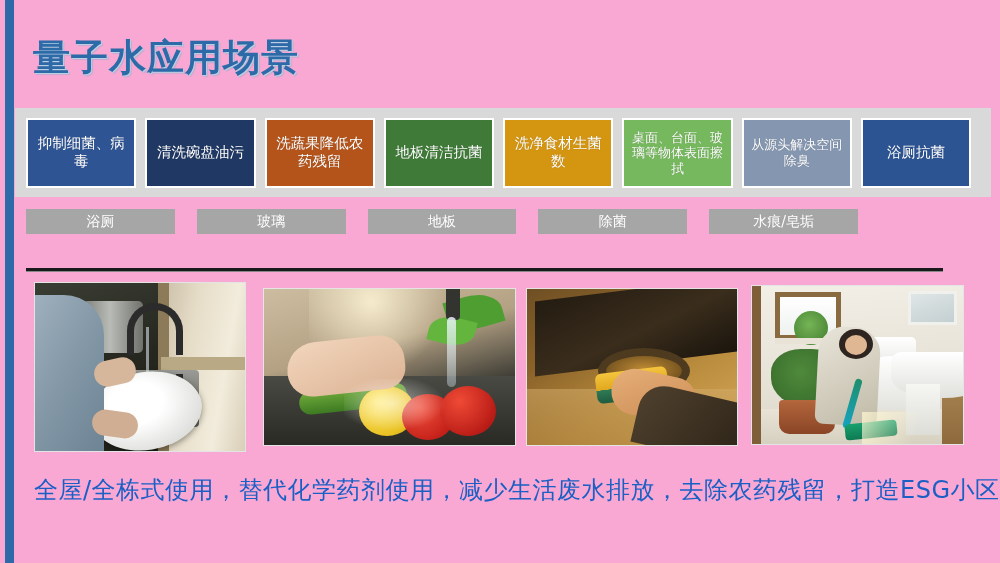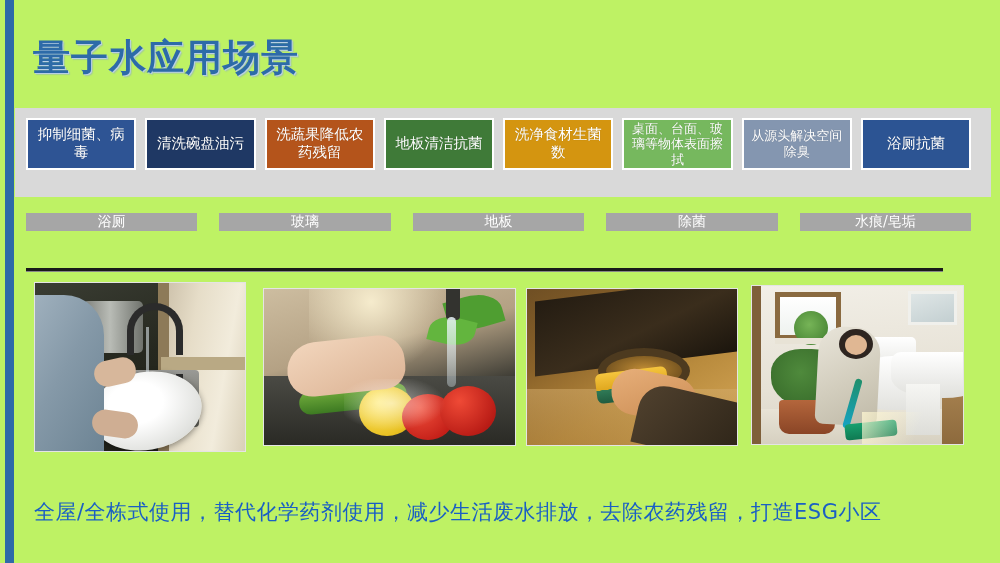--- a/index.html
+++ b/index.html
@@ -9,21 +9,21 @@
     height: 563px;
     overflow: hidden;
     background: #ffffff;
     font-family: "Liberation Sans", "DejaVu Sans", sans-serif;
   }
 
   .slide {
     position: relative;
     width: 1000px;
     height: 563px;
-    background: #bef264;
+    background: #f9a8d4;
   }
 
   
   .left-bar {
     position: absolute;
     left: 5px;
     top: 0;
     width: 9px;
     height: 563px;
     background: #2e6aa8;
@@ -50,21 +50,21 @@
     width: 976px;
     height: 89px;
     background: #d9d9d9;
   }
 
   .boxes {
     position: absolute;
     left: 26px;
     top: 118px;
     width: 945px;
-    height: 52px;
+    height: 70px;
     display: flex;
     gap: 9px;
     justify-content: space-between;
   }
 
   .box {
     flex: 1 1 0;
     border: 2px solid #ffffff;
     display: flex;
     align-items: center;
@@ -77,25 +77,24 @@
     font-family: "DejaVu Serif", "Liberation Serif", serif;
     text-shadow: 0 0 1px rgba(0,0,0,.25);
   }
   .box.small { font-size: 13px; line-height: 1.2; }
 
   
   .tags {
     position: absolute;
     left: 26px;
     top: 209px;
-    width: 945px;
+    width: 832px;
     height: 25px;
     display: flex;
     gap: 22px;
-    align-items: center;
   }
   .tag {
     flex: 1 1 0;
     background: #a6a6a6;
     color: #ffffff;
     font-size: 14px;
     display: flex;
     align-items: center;
     justify-content: center;
     font-family: "DejaVu Serif", "Liberation Serif", serif;
@@ -239,22 +238,22 @@
              background: linear-gradient(180deg,#19a06f,#0f7a52); transform: rotate(-6deg); }
   .p4-floor{ position:absolute; left:0; bottom:0; width:100%; height:22%;
              background: linear-gradient(180deg,#e8e3d6,#d6d0c0); }
   .p4-sun  { position:absolute; left:52%; bottom:0; width:34%; height:20%;
              background: linear-gradient(110deg, rgba(255,248,210,.75), rgba(255,248,210,0) 75%); }
 
   
   .caption {
     position: absolute;
     left: 34px;
-    top: 498px;
-    font-size: 21px;
+    top: 474px;
+    font-size: 24px;
     color: #1a5fc4;
     letter-spacing: .5px;
     white-space: nowrap;
     font-family: "DejaVu Sans", "Liberation Sans", sans-serif;
   }
 </style>
 </head>
 <body>
 
 <div class="slide">

